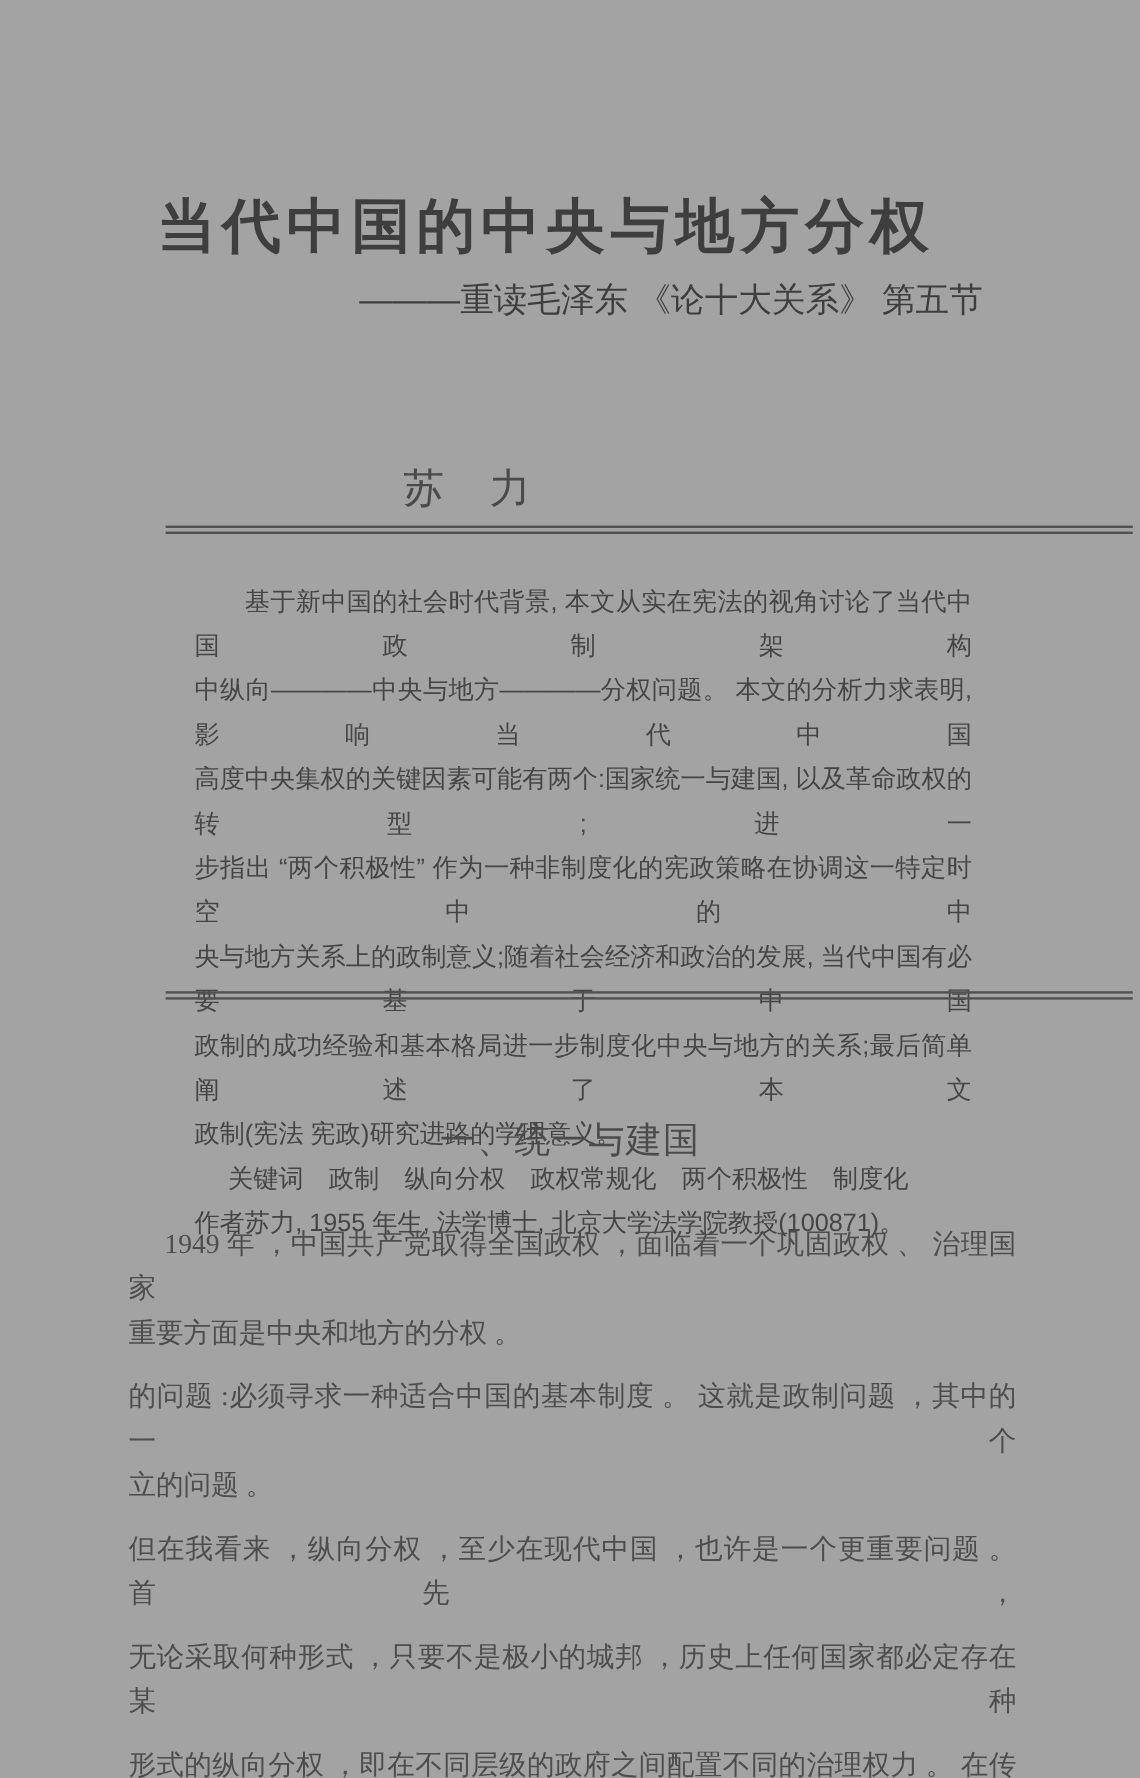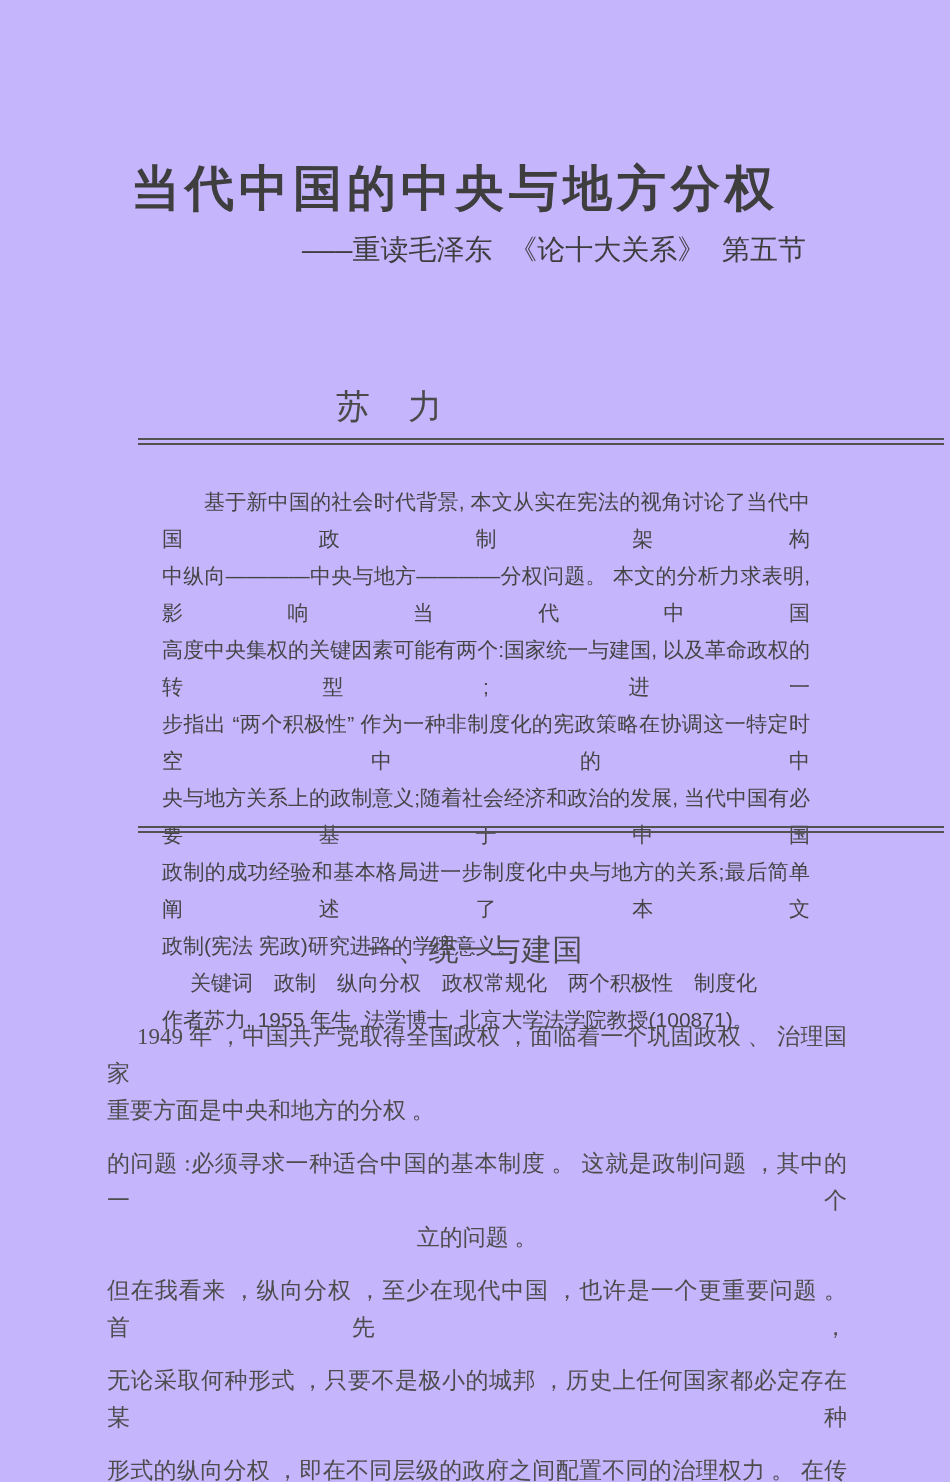--- a/index.html
+++ b/index.html
@@ -4,43 +4,43 @@
 <style>
   html, body {
     margin: 0;
     padding: 0;
     background: #ffffff;
   }
   .page {
     position: relative;
     width: 950px;
     height: 1482px;
-    background: #c4b5fd;
+    background: #a3a3a3;
     overflow: hidden;
   }
   
   .title {
     position: absolute;
     left: 131px;
     top: 156px;
     margin: 0;
     font-family: "Liberation Sans", sans-serif;
     font-weight: bold;
     font-size: 49px;
     letter-spacing: 5px;
     color: #3e3e3e;
     white-space: nowrap;
   }
   .subtitle {
     position: absolute;
     top: 231px;
-    left: 4px;
+    left: 17px;
     width: 802px;
     text-align: right;
-    font-family: Liberation Mono, monospace;
+    font-family: Liberation Sans, sans-serif;
     font-size: 28px;
     color: #3e3e3e;
     white-space: nowrap;
   }
   .author {
     position: absolute;
     top: 384px;
     left: 0;
     width: 780px;
     text-align: center;
@@ -102,21 +102,21 @@
     line-height: 37px;
     color: #4d4d4d;
   }
   .bline.jl {
     text-align: justify;
     text-align-last: justify;
     margin-top: 16px;
   }
   .indent2 { text-indent: 30px; }
   .indent1 { text-indent: 12px; }
-  .rightal { text-align: center; }
+  .rightal { text-align: left; }
   .fn {
     font-size: 14px;
     vertical-align: super;
     line-height: 0;
   }
 </style>
 </head>
 <body>
 
 <div class="page">

